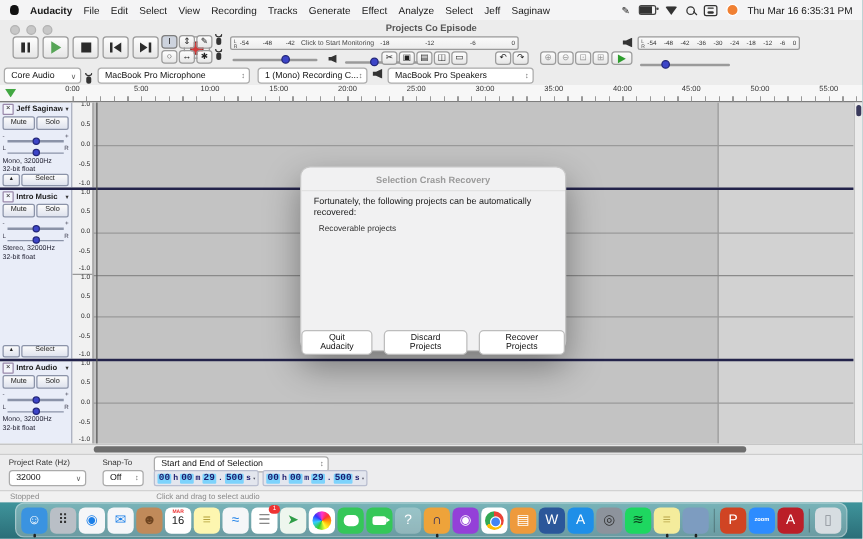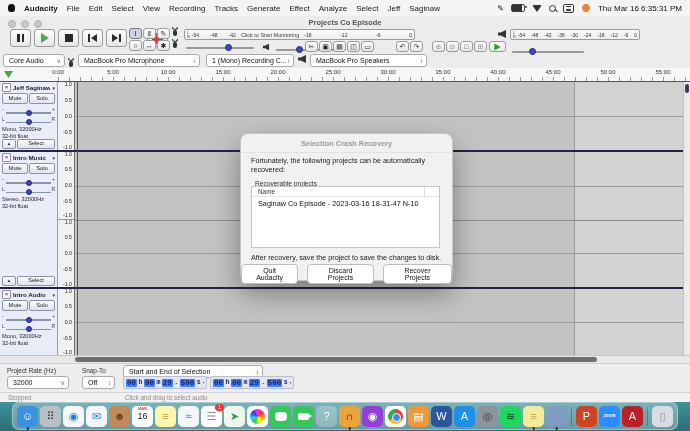--- a/index.html
+++ b/index.html
@@ -115,21 +115,21 @@
   .vthumb{position:absolute;left:1px;top:2px;width:4px;height:9px;background:#3a3a5c;border-radius:2px}
   .hscroll{position:absolute;left:0;top:355px;width:690px;height:8px;background:#e8e8e8;border-top:1px solid #c6c6c6;box-sizing:border-box}
   .hthumb{position:absolute;left:75px;top:1px;width:522px;height:5px;background:#6e6e6e;border-radius:3px}
 
   
   .bottom{position:absolute;left:0;top:363px;width:690px;height:29px;background:#ededee;border-top:1px solid #cdcdcd;box-sizing:border-box}
   .blbl{position:absolute;font-size:6.4px;color:#333;white-space:nowrap}
   .timefield{position:absolute;height:13px;display:flex;align-items:center;gap:1px;
     background:#e3e6ee;border:1px solid #b9bed0;border-radius:2px;padding:0 2px;box-sizing:border-box;
     font-family:"Liberation Mono",monospace;font-weight:bold;font-size:7.5px;color:#1c1c6e}
-  .tseg{background:#3b82f6;padding:0 1px;border-radius:1px}
+  .tseg{background:#7dd3fc;padding:0 1px;border-radius:1px}
   .tunit{font-size:6.5px;padding:0 .5px}
   .tdd{font-size:4px;color:#445}
 
   
   .status{position:absolute;left:0;top:392px;width:690px;height:10px;background:#f1f1f1;border-top:1px solid #d2d2d2;box-sizing:border-box;font-size:6.3px;color:#8b8b8b}
   .status span{position:absolute;top:1px}
 
   
   .desktop{position:absolute;left:0;top:402px;width:690px;height:29px;background:linear-gradient(#3f949b,#2b6e78)}
   .dock{position:absolute;left:50%;transform:translateX(-50%);bottom:1px;height:26px;
@@ -633,24 +633,19 @@
         <div class="dicon" style="background: rgb(215, 221, 225); color: rgb(138, 144, 151);">
           <span>▯</span>
         </div>
       </div>
   </div>
 
   <div class="dialog">
     <div class="dlg-title">Selection Crash Recovery</div>
     <div class="dlg-msg">Fortunately, the following projects can be automatically recovered:</div>
     <div class="dlg-lbl">Recoverable projects</div>
-    <div class="dlg-list">
-      <div class="dlg-colhead">Name</div>
-      <div class="dlg-row">Saginaw Co Episode - 2023-03-16 18-31-47 N-10</div>
-    </div>
-    <div class="dlg-foot">After recovery, save the project to save the changes to disk.</div>
     <div class="dlg-btns">
       <button class="dlg-btn">Quit Audacity</button>
       <button class="dlg-btn">Discard Projects</button>
       <button class="dlg-btn">Recover Projects</button>
     </div>
   </div>
 </div>
 
 </body></html>

